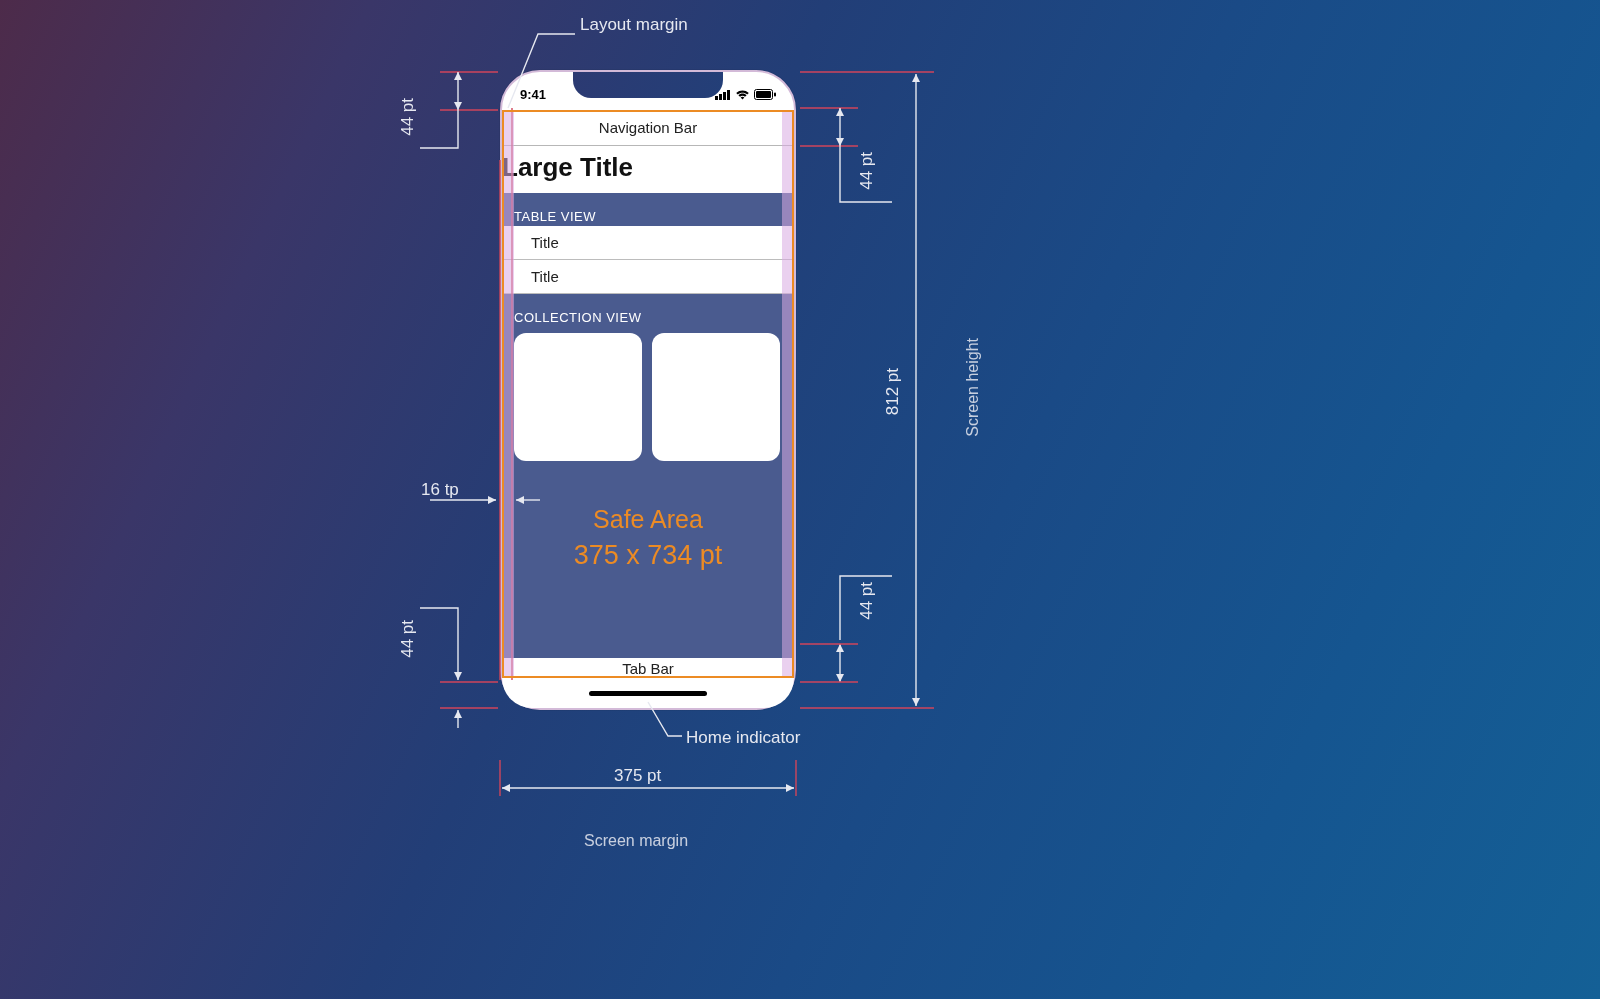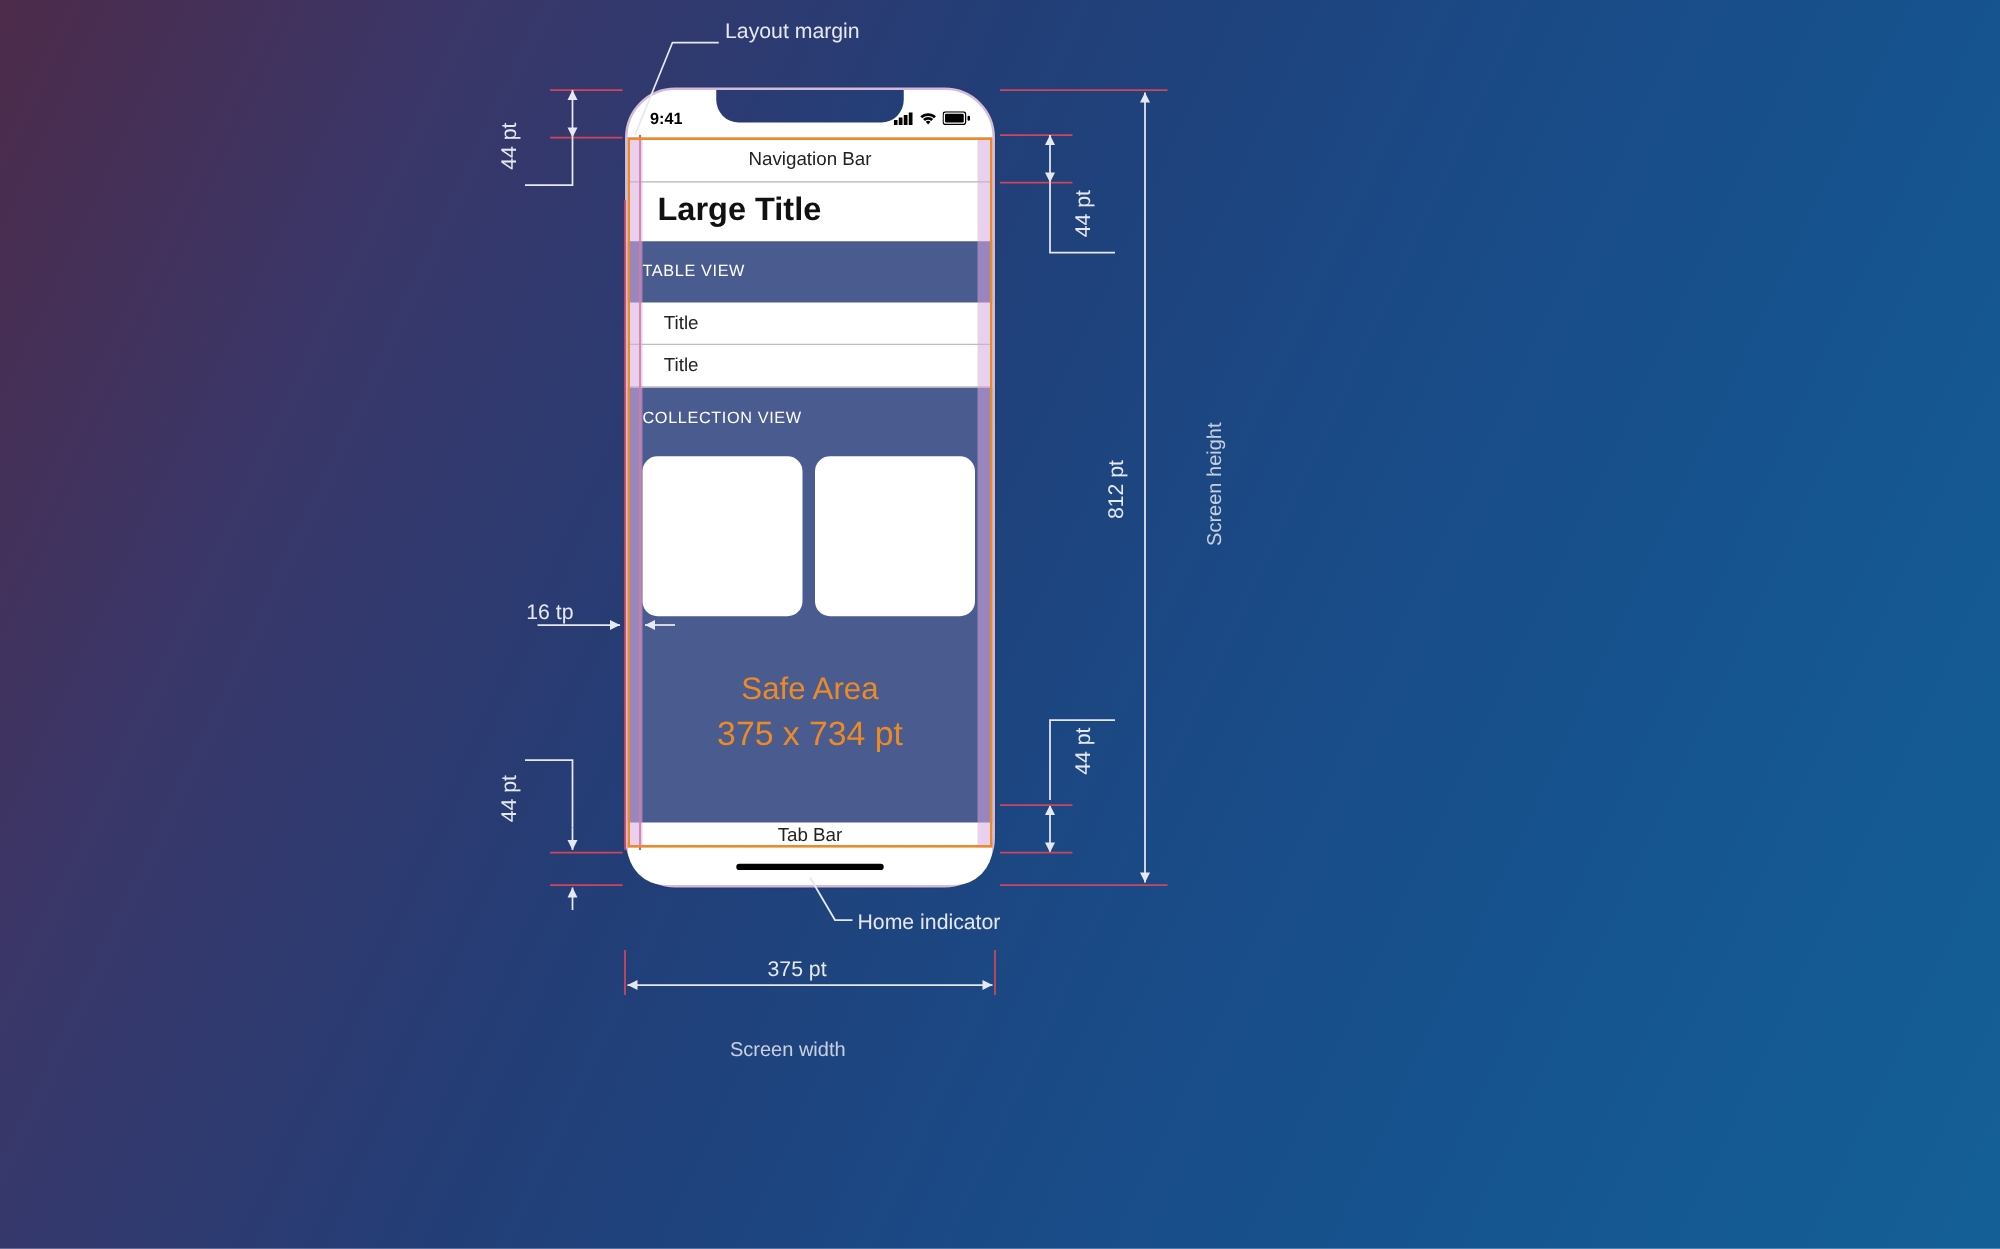--- a/index.html
+++ b/index.html
@@ -76,26 +76,26 @@
     display: flex; flex-direction: column;
   }
 
   .navbar {
     height: 36px; background:#fff;
     border-bottom:1px solid #b7b7b7;
     display:flex; align-items:center; justify-content:center;
     font-size:15px; color:#222;text-align:right;
   }
   .large-title {
-    background:#fff; padding:6px 24px 10px;
+    background:#fff; padding:6px 0 10px;
     font-size:26px; font-weight:600; color:#111;
   }
 
   .section-head {
-    padding:16px 12px 18px;
+    padding:16px 12px 2px;
     font-size:13px; letter-spacing:.5px; color:#fff; font-weight:500;
   }
   .row {
     background:#fff; border-bottom:1px solid #bcbcbc;
     padding:8px 29px; font-size:15px; color:#222;
   }
   .row:first-of-type { border-top:1px solid #bcbcbc; }
 
   .collection {
     display:flex; gap:10px; padding:6px 12px 0;
@@ -248,21 +248,21 @@
 </svg>
 
 <div class="callout" style="left:614px; top:766px;">375 pt</div>
 <svg class="anno" style="left:498px; top:760px;" width="302" height="40">
   <line class="red" x1="2" y1="0" x2="2" y2="36"></line>
   <line class="red" x1="298" y1="0" x2="298" y2="36"></line>
   <line class="wht" x1="4" y1="28" x2="296" y2="28"></line>
   <polygon class="arrowhead" points="4,28 12,24 12,32"></polygon>
   <polygon class="arrowhead" points="296,28 288,24 288,32"></polygon>
 </svg>
-<div class="callout" style="left:584px; top:832px; opacity:.85; font-size:16px;">Screen width</div>
+<div class="callout" style="left:584px; top:832px; opacity:.85; font-size:16px;">Screen margin</div>
 
 <div class="callout vert" style="left:857px; top:152px;">44 pt</div>
 <svg class="anno" style="left:800px; top:106px;" width="100" height="110">
   <line class="red" x1="0" y1="2" x2="58" y2="2"></line>
   <line class="red" x1="0" y1="40" x2="58" y2="40"></line>
   <line class="wht" x1="40" y1="2" x2="40" y2="40"></line>
   <polygon class="arrowhead" points="40,2 36,10 44,10"></polygon>
   <polygon class="arrowhead" points="40,40 36,32 44,32"></polygon>
   <path class="wht" d="M40 40 L40 96 L92 96"></path>
 </svg>

